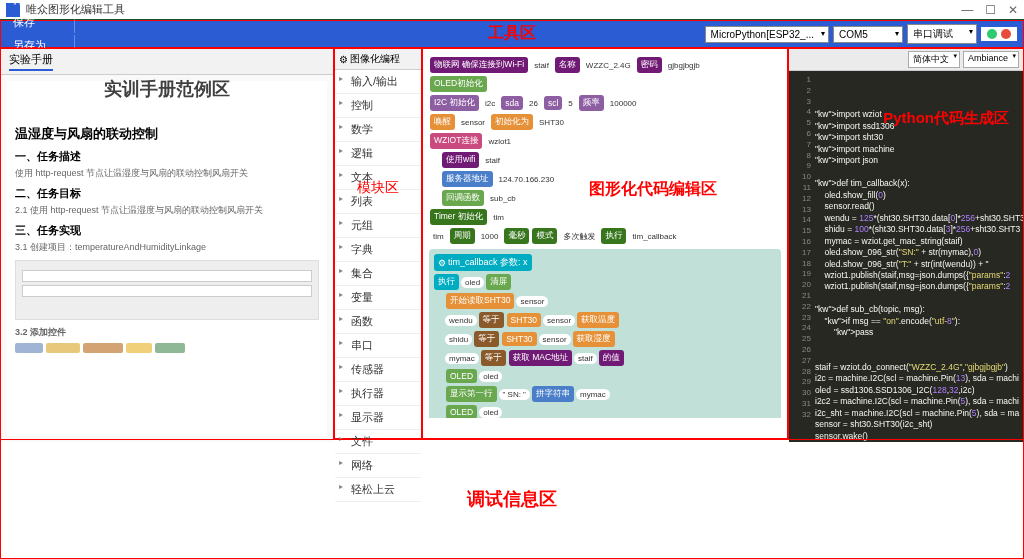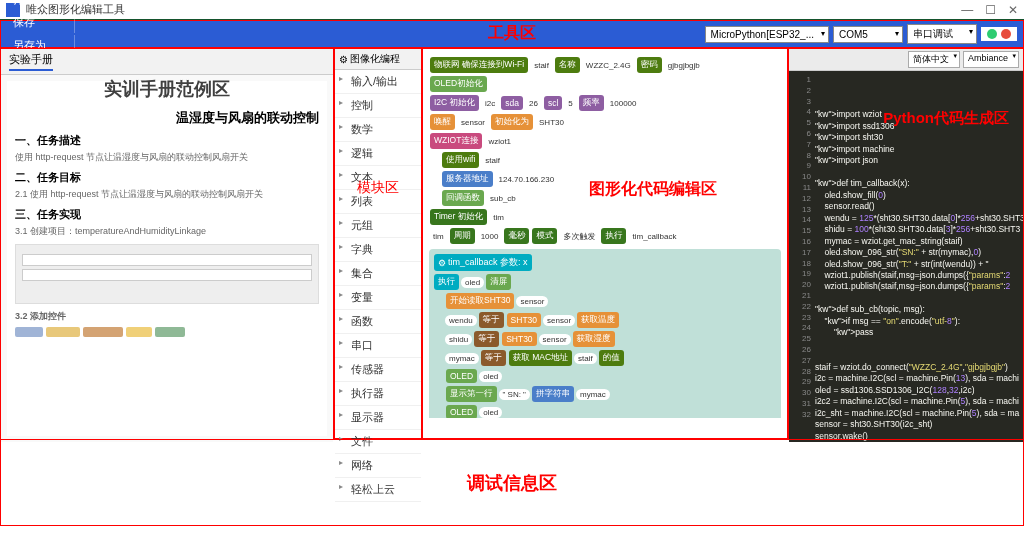--- a/index.html
+++ b/index.html
@@ -20,21 +20,21 @@
 .toolbar .circle { width:10px; height:10px; border-radius:50%; }
 .tb-label { position:absolute; left:50%; top:2px; transform:translateX(-50%); color:red; font-size:16px; font-weight:bold; }
 
 .main { display:flex; height:calc(559px - 20px - 28px - 120px); }
 .panel-manual { width:334px; border:1.5px solid red; position:relative; }
 .panel-manual .tab { background:#f2f2f2; border-bottom:1px solid #ccc; padding:3px 8px; font-size:11px; display:flex; }
 .panel-manual .tab span { border-bottom:2px solid #2b5cd4; padding-bottom:2px; }
 .manual-body { padding:6px; height:calc(100% - 22px); overflow:hidden; background:#f9f9f9; position:relative; }
 .manual-label { position:absolute; top:28px; left:50%; transform:translateX(-50%); color:#404040; font-size:18px; font-weight:bold; z-index:5; }
 .doc { background:#fff; padding:8px; font-size:10px; height:100%; }
-.doc h2 { text-align:right; font-size:13px; margin:20px 0 6px; }
+.doc h2 { text-align:left; font-size:13px; margin:36px 0 6px; }
 .doc h3 { font-size:11px; margin:6px 0 3px; }
 .doc p { font-size:9px; color:#666; margin:2px 0 4px; }
 .formbox { background:#eee; height:60px; margin:6px 0; border:1px solid #ddd; padding:6px; }
 .formbox .inp { background:#fff; height:12px; margin:3px 0; border:1px solid #ccc; }
 .blocks-mini { display:flex; gap:3px; flex-wrap:wrap; margin-top:4px; }
 .blocks-mini span { height:10px; border-radius:2px; }
 
 .panel-cat { width:88px; border:1.5px solid red; position:relative; }
 .cat-label { position:absolute; top:130px; left:50%; transform:translateX(-50%); color:red; font-size:14px; font-weight:normal; writing-mode:horizontal-tb; z-index:5; white-space:nowrap; }
 .cat-head { background:#f2f2f2; padding:3px 4px; font-size:10px; border-bottom:1px solid #ccc; display:flex; align-items:center; gap:2px; }
@@ -42,33 +42,33 @@
 .cat-item { padding:4px 6px 4px 16px; font-size:11px; color:#333; border-bottom:1px solid #f0f0f0; white-space:nowrap; cursor:pointer; position:relative; }
 .cat-item::before { content:"▸"; position:absolute; left:4px; font-size:8px; color:#888; }
 
 .panel-blocks { flex:1; border:1.5px solid red; position:relative; overflow:hidden; }
 .bk-label { position:absolute; top:130px; right:70px; color:red; font-size:16px; font-weight:bold; z-index:5; }
 .bk-head { background:#f5f5f5; padding:3px 8px; font-size:10px; border-bottom:1px solid #ccc; }
 .bk-canvas { background:#fff; padding:6px; font-size:9px; height:calc(100% - 20px); overflow:hidden; }
 .blk { display:inline-flex; align-items:center; gap:2px; padding:2px 4px; border-radius:3px; color:#fff; margin:1px; font-size:8.5px; white-space:nowrap; }
 .row { margin:1px 0; display:flex; flex-wrap:wrap; align-items:center; gap:1px; }
 .slot { background:#fff; color:#333; padding:1px 4px; border-radius:7px; font-size:8px; }
-.c-teal{background:#4d7c0f}.c-blue{background:#4a7ec9}.c-green{background:#6aa84f}.c-orange{background:#e69138}.c-purple{background:#8e5ea2}.c-pink{background:#c94a7e}.c-dkgreen{background:#38761d}.c-brown{background:#8b5a2b}.c-cyan{background:#00acc1}
+.c-teal{background:#701a75}.c-blue{background:#4a7ec9}.c-green{background:#6aa84f}.c-orange{background:#e69138}.c-purple{background:#8e5ea2}.c-pink{background:#c94a7e}.c-dkgreen{background:#38761d}.c-brown{background:#8b5a2b}.c-cyan{background:#00acc1}
 .stack { margin-left:12px; }
 .block-group { background:#c0e0d8; border-radius:4px; padding:3px 4px; margin:4px 0; }
 
 .panel-code { width:236px; border:1.5px solid red; position:relative; }
 .code-label { position:absolute; top:60px; right:14px; color:red; font-size:15px; font-weight:bold; z-index:5; }
 .code-head { background:#ebebeb; padding:2px 4px; display:flex; gap:3px; justify-content:flex-end; font-size:9px; border-bottom:1px solid #ccc; }
 .code-head .sel { background:#fff; border:1px solid #aaa; padding:1px 10px 1px 4px; position:relative; }
 .code-head .sel::after{content:"▾";position:absolute;right:2px;top:0;font-size:7px;}
 .editor { background:#272822; color:#f8f8f2; font-family:Consolas,monospace; font-size:8.5px; padding:4px 2px 4px 26px; height:calc(100% - 18px); line-height:1.35; position:relative; overflow:hidden; white-space:pre; }
 .editor .gutter { position:absolute; left:0; top:4px; width:22px; text-align:right; color:#888; font-size:8px; }.str{color:#e6db74}.num{color:#ae81ff}
 
-.debug { height:87px; border:1.5px solid red; position:relative;text-decoration:underline; }
+.debug { height:120px; border:1.5px solid red; position:relative;text-decoration:underline; }
 .debug-label { position:absolute; top:50%; left:50%; transform:translate(-50%,-50%); color:red; font-size:18px; font-weight:bold; }
 </style>
 </head>
 <body>
 
 <div class="titlebar">
   <div class="icon"></div>
   <div class="title">唯众图形化编辑工具</div>
   <div class="wincontrols">
     <span>—</span>

